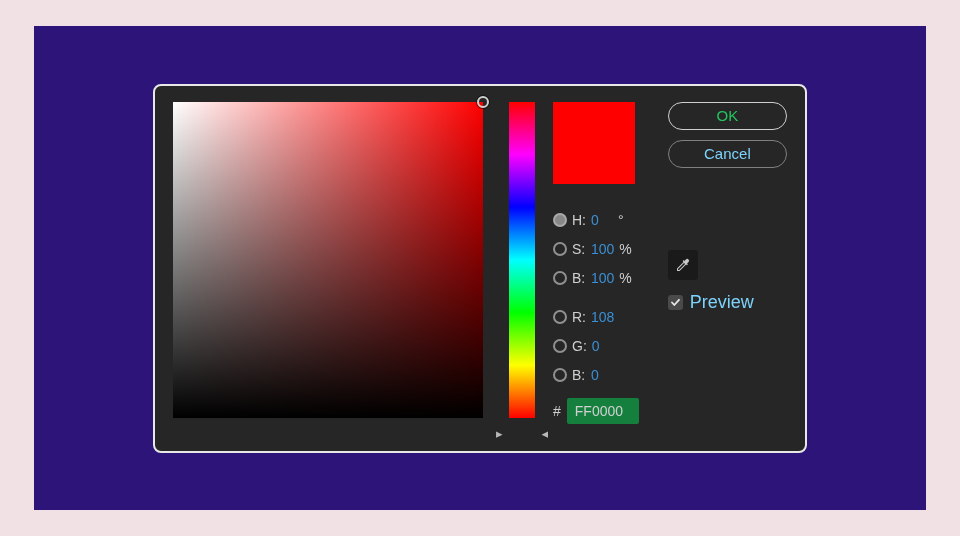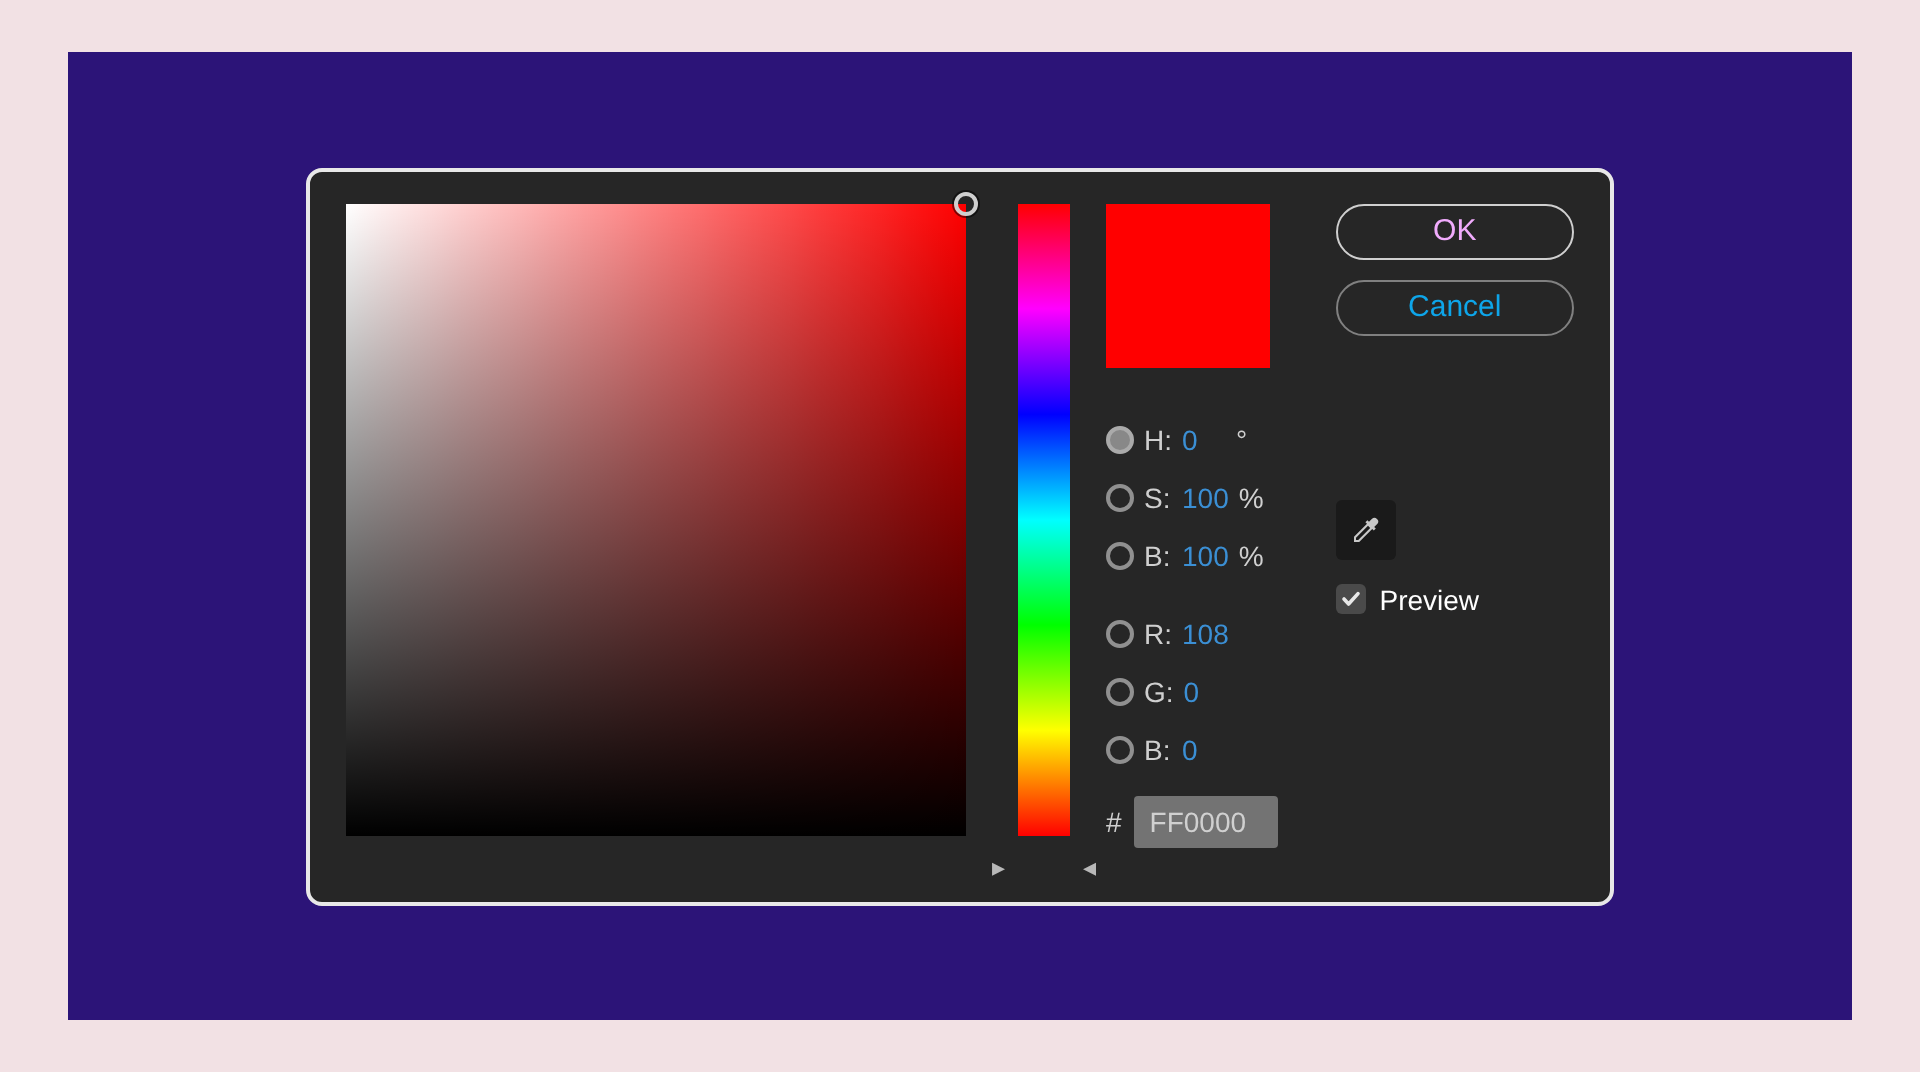--- a/index.html
+++ b/index.html
@@ -151,52 +151,52 @@
       display: flex;
       align-items: center;
       gap: 6px;
       margin-top: 8px;
     }
     .hex-label {
       color: #cfcfcf;
       font-size: 14px;
     }
     .hex-input {
-      background: #737373;
+      background: #15803d;
       border: none;
       color: #d0d0d0;
       font-size: 14px;
       padding: 5px 8px;
       width: 72px;
       border-radius: 2px;
     }
 
     .right-col {
       margin-left: 22px;
       display: flex;
       flex-direction: column;
       width: 126px;
     }
     .pill-btn {
       height: 28px;
       border-radius: 14px;
       background: transparent;
       border: 1.5px solid #cfcfcf;
-      color: #f0abfc;
+      color: #22c55e;
       font-size: 15px;
       text-align: center;
       display: flex;
       align-items: center;
       justify-content: center;
       cursor: pointer;
       margin-bottom: 10px;
     }
     .pill-btn.cancel {
       border-color: #808080;
-      color: #0ea5e9;
+      color: #7dd3fc;
     }
     .eyedropper-box {
       width: 30px;
       height: 30px;
       background: #1a1a1a;
       border-radius: 3px;
       display: flex;
       align-items: center;
       justify-content: center;
       margin-top: 72px;
@@ -213,22 +213,22 @@
       height: 15px;
       background: #4a4a4a;
       border-radius: 3px;
       display: flex;
       align-items: center;
       justify-content: center;
       cursor: pointer;
     }
     .checkbox svg { display: block; }
     .preview-label {
-      color: #ffffff;
-      font-size: 14px;
+      color: #7dd3fc;
+      font-size: 18px;
     }
   </style>
 </head>
 <body>
 
 <div class="outer-frame">
   <div class="dialog">
 
     <div class="left-area">
       <div class="sat-bright-box">

